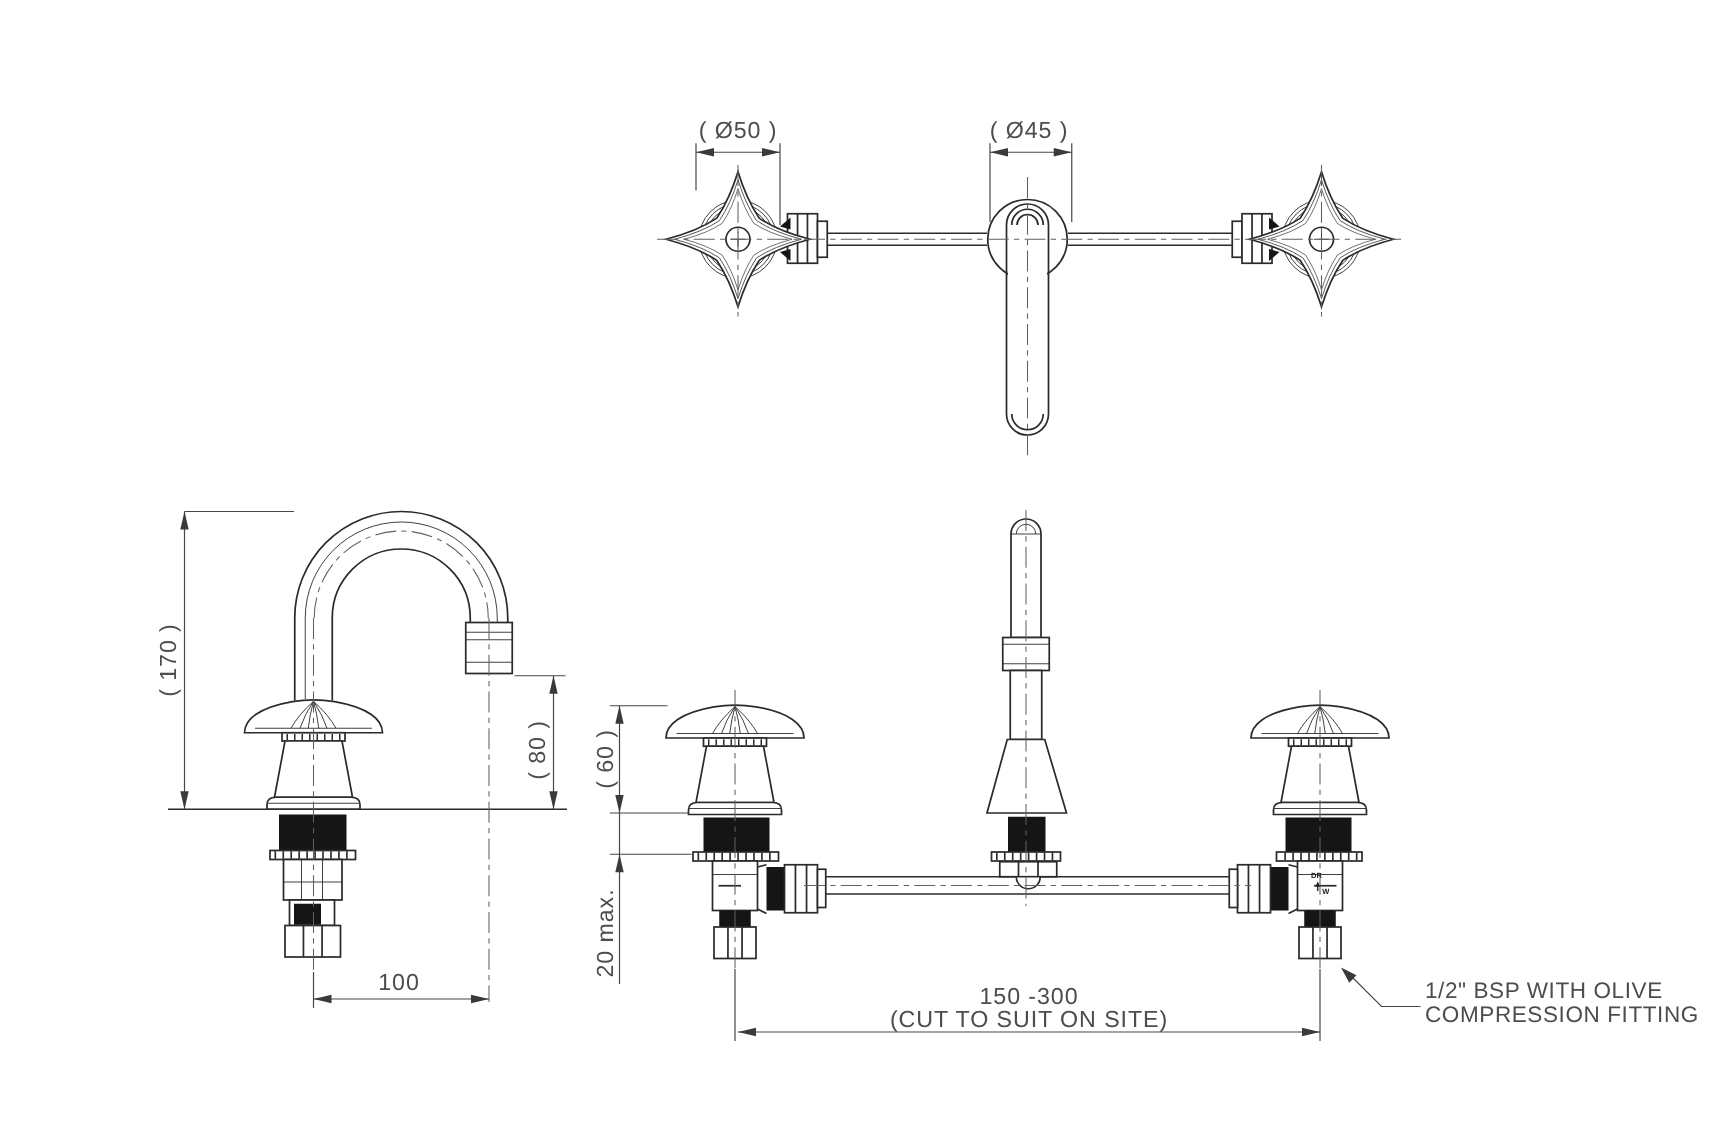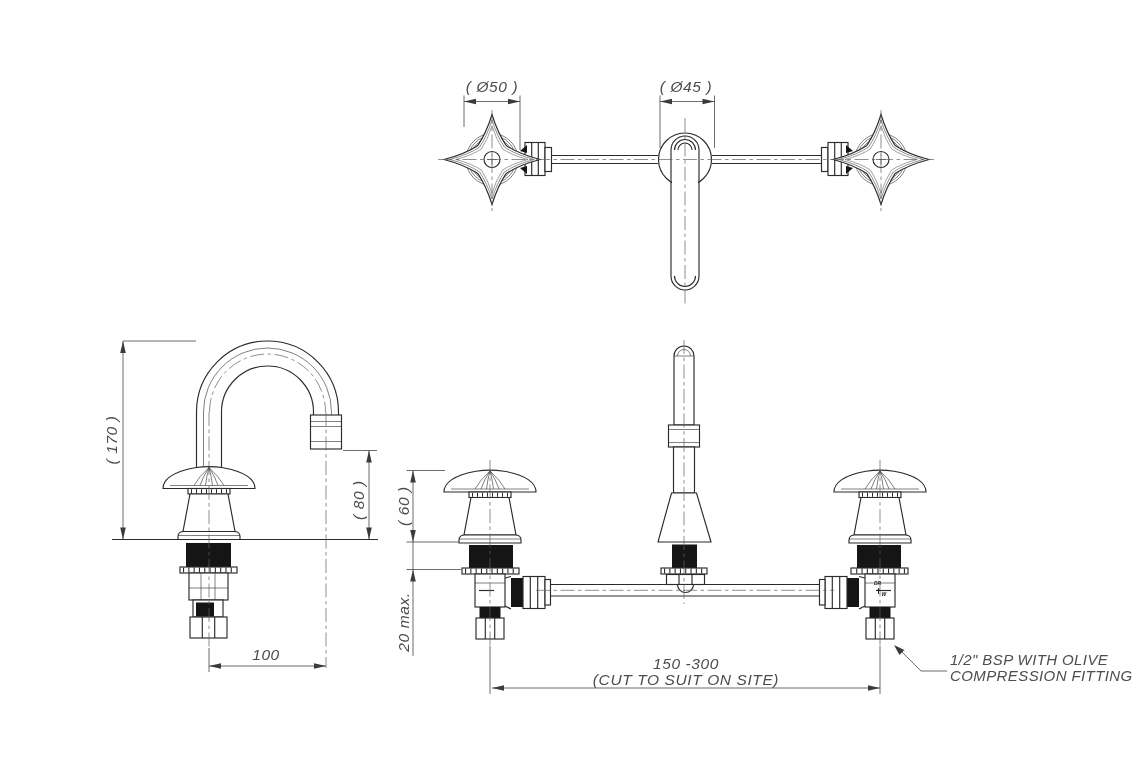--- a/index.html
+++ b/index.html
@@ -1,16 +1,16 @@
 <!DOCTYPE html>
 <html><head>
 <meta charset="utf-8">
 <style>
   html,body{margin:0;padding:0;background:#ffffff;}
-  #stage{position:relative;width:1140px;height:760px;background:#ffffff;overflow:hidden;font-style:italic;}
+  #stage{position:relative;width:1140px;height:760px;background:#ffffff;overflow:hidden;}
   svg{position:absolute;left:0;top:0;}
   text{font-family:"Liberation Sans", sans-serif;fill:#4d4d4d;letter-spacing:0.6px;}
   .dimtxt{font-size:15.5px;}
   .notetxt{font-size:15px;letter-spacing:0.4px;}
   .marktxt{font-size:5px;letter-spacing:0;fill:#1d1d1d;font-weight:bold;}
   .ol{fill:none;stroke:#2b2b2b;stroke-width:1.15;}
   .olf{fill:#ffffff;stroke:#2b2b2b;stroke-width:1.15;}
   .thin{fill:none;stroke:#2b2b2b;stroke-width:0.6;}
   .dim{fill:none;stroke:#474747;stroke-width:0.8;}
   .cl{fill:none;stroke:#606060;stroke-width:0.7;stroke-dasharray:14 3.5 3.5 3.5;}

